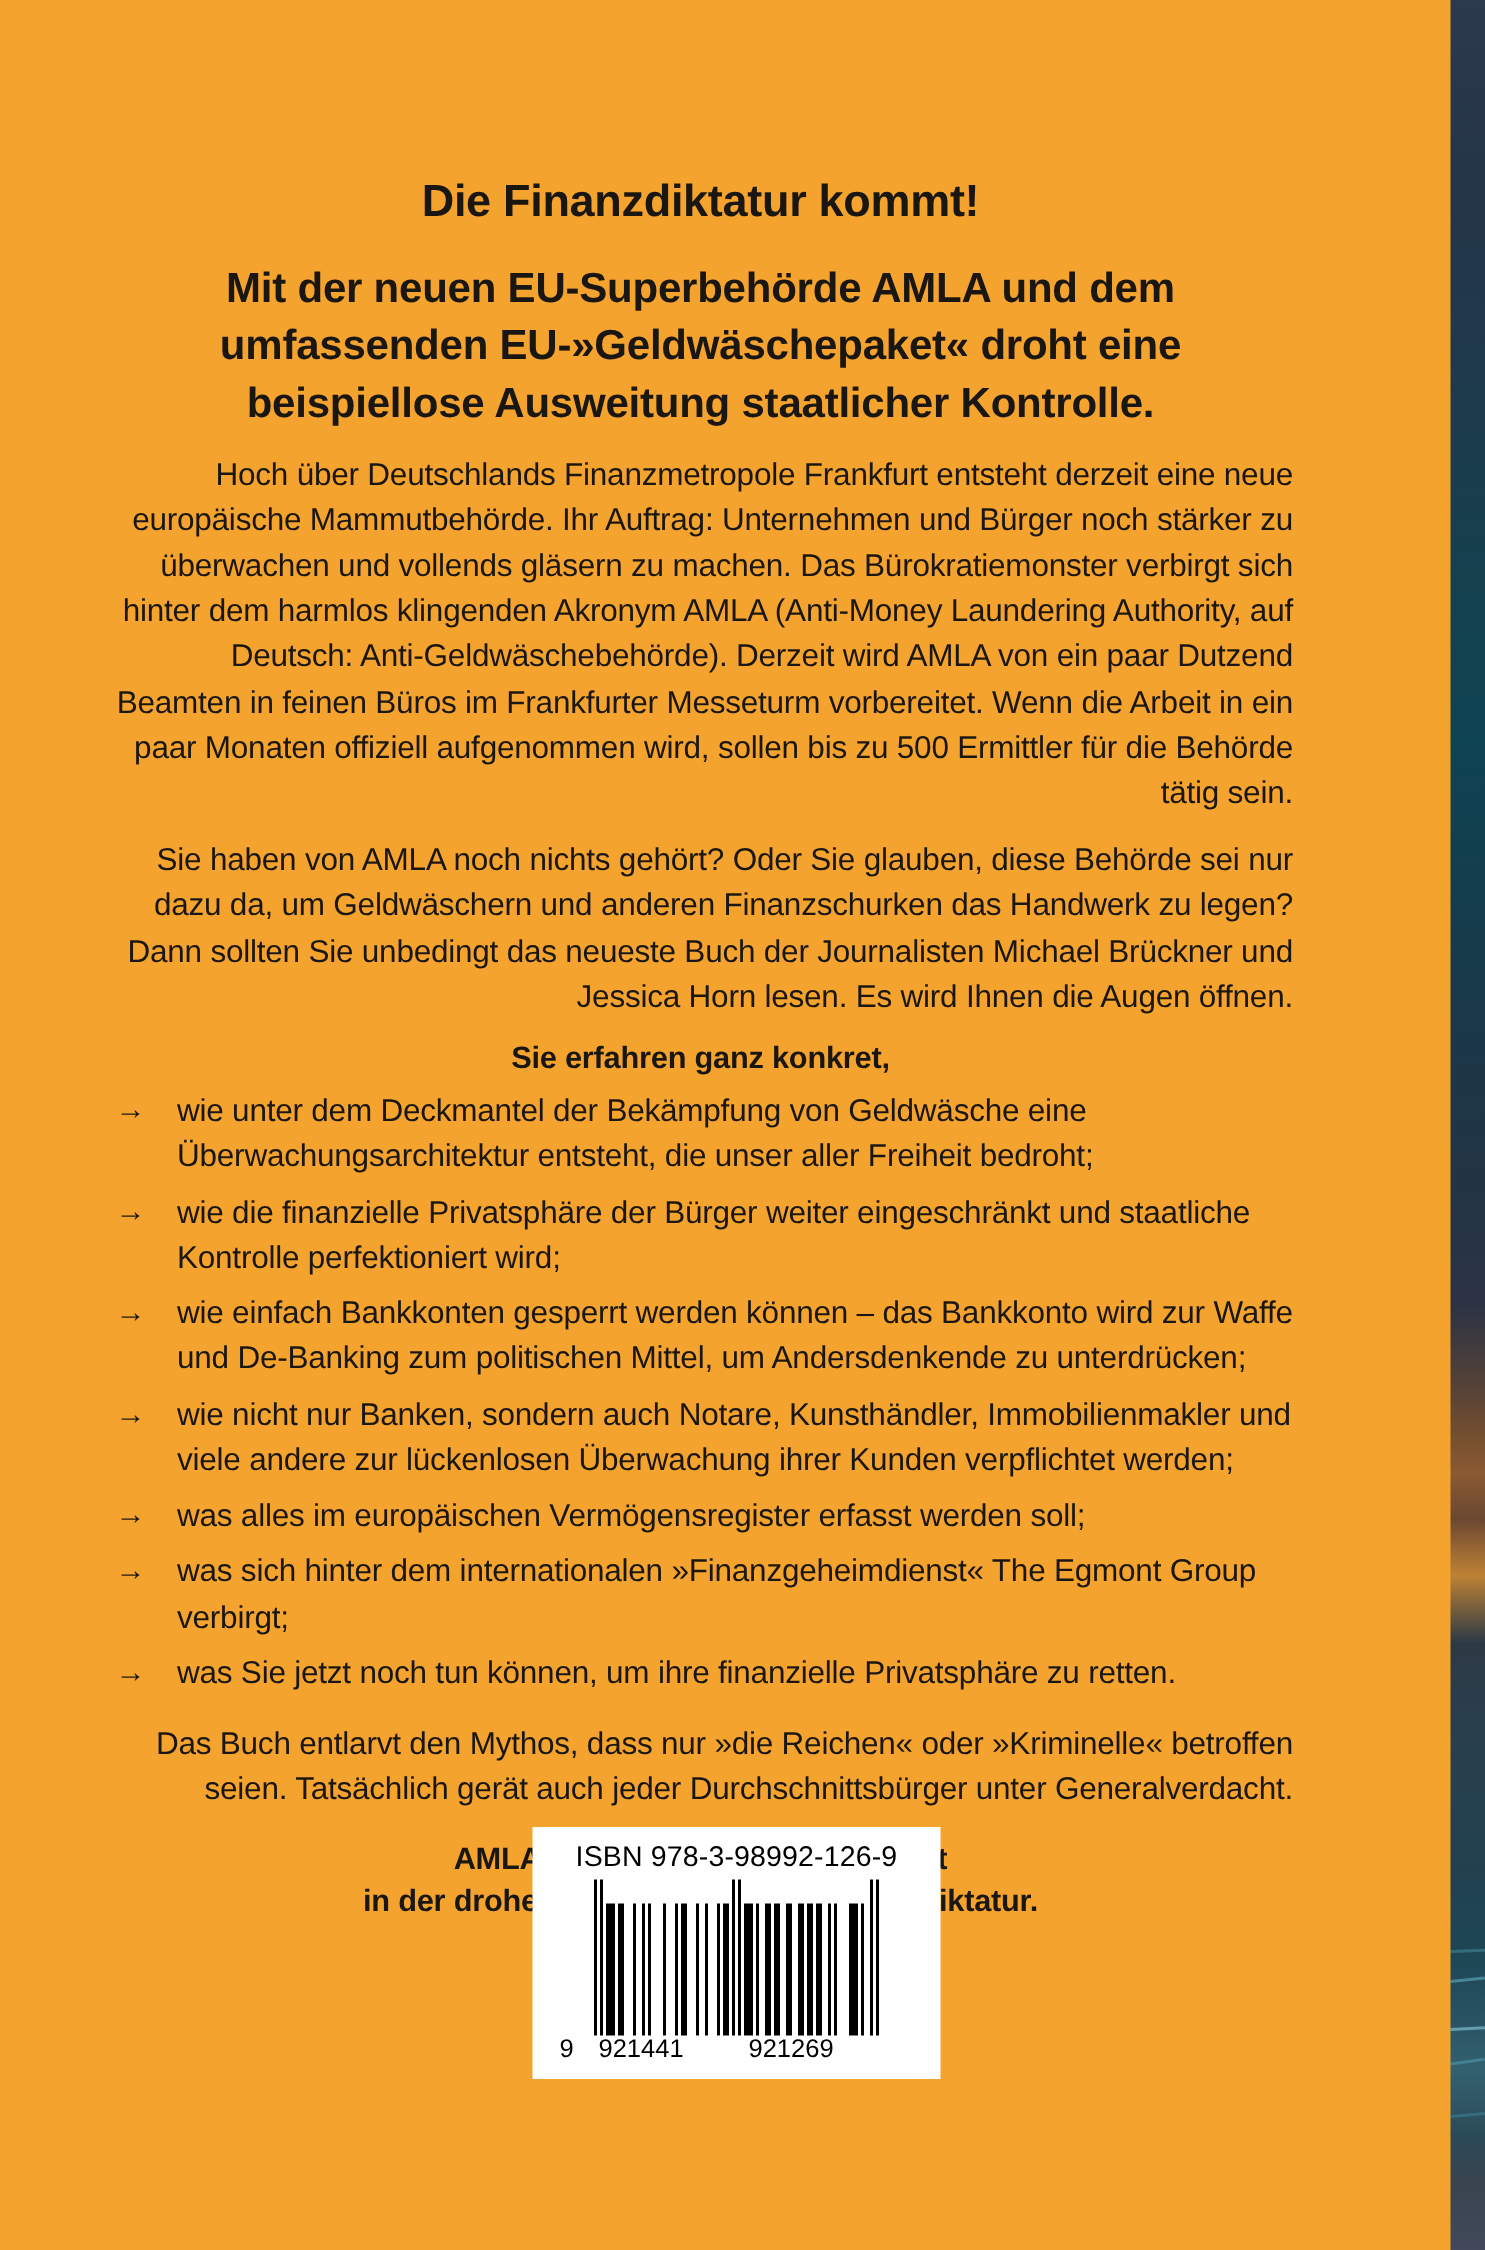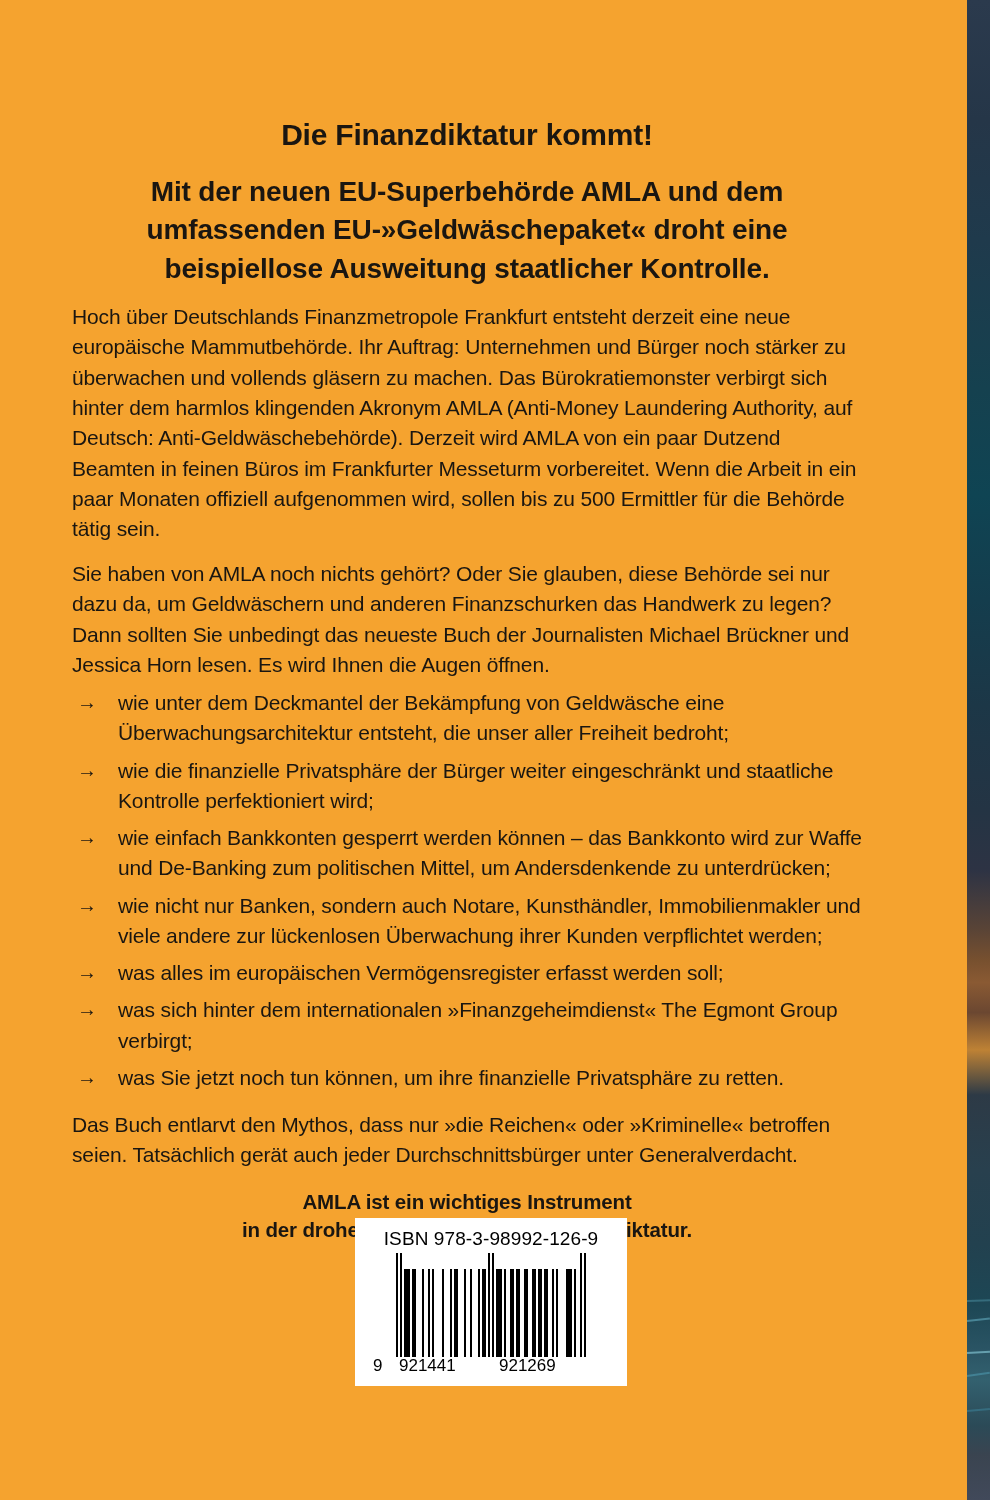--- a/index.html
+++ b/index.html
@@ -81,20 +81,21 @@
     font-weight: bold;
     text-align: center;
     margin: 0;
     padding-top: 118px;
     letter-spacing: -0.2px;
     line-height: 1.1;
   }
 
   p {
     margin: 0;
+    text-align: right;
   }
 
   .lead {
     font-size: 28px;
     font-weight: bold;
     text-align: center;
     line-height: 1.37;
     margin-top: 22px;
     letter-spacing: -0.15px;
   }
@@ -234,20 +235,21 @@
 
     <h1 class="headline">Die Finanzdiktatur kommt!</h1>
 
     <p class="lead">Mit der neuen EU-Superbehörde AMLA und dem umfassenden EU-»Geldwäschepaket« droht eine beispiellose Ausweitung staatlicher Kontrolle.</p>
 
     <p class="body-para">Hoch über Deutschlands Finanzmetropole Frankfurt entsteht derzeit eine neue europäische Mammutbehörde. Ihr Auftrag: Unternehmen und Bürger noch stärker zu überwachen und vollends gläsern zu machen. Das Bürokratiemonster verbirgt sich hinter dem harmlos klingenden Akronym AMLA (Anti-Money Laundering Authority, auf Deutsch: Anti-Geldwäschebehörde). Derzeit wird AMLA von ein paar Dutzend Beamten in feinen Büros im Frankfurter Messeturm vorbereitet. Wenn die Arbeit in ein paar Monaten offiziell aufgenommen wird, sollen bis zu 500 Ermittler für die Behörde tätig sein.</p>
 
 
     <p class="body-para">Sie haben von AMLA noch nichts gehört? Oder Sie glauben, diese Behörde sei nur dazu da, um Geldwäschern und anderen Finanzschurken das Handwerk zu legen? Dann sollten Sie unbedingt das neueste Buch der Journalisten Michael Brückner und Jessica Horn lesen. Es wird Ihnen die Augen öffnen.</p>
 
+    <p class="sub-head">Sie erfahren ganz konkret,</p>
 
     <ul class="arrow-list">
       <li>
         <span class="arrow">→</span>
         <span>wie unter dem Deckmantel der Bekämpfung von Geldwäsche eine Überwachungsarchitektur entsteht, die unser aller Freiheit bedroht;</span>
       </li>
       <li>
         <span class="arrow">→</span>
         <span>wie die finanzielle Privatsphäre der Bürger weiter eingeschränkt und staatliche Kontrolle perfektioniert wird;</span>
       </li>

